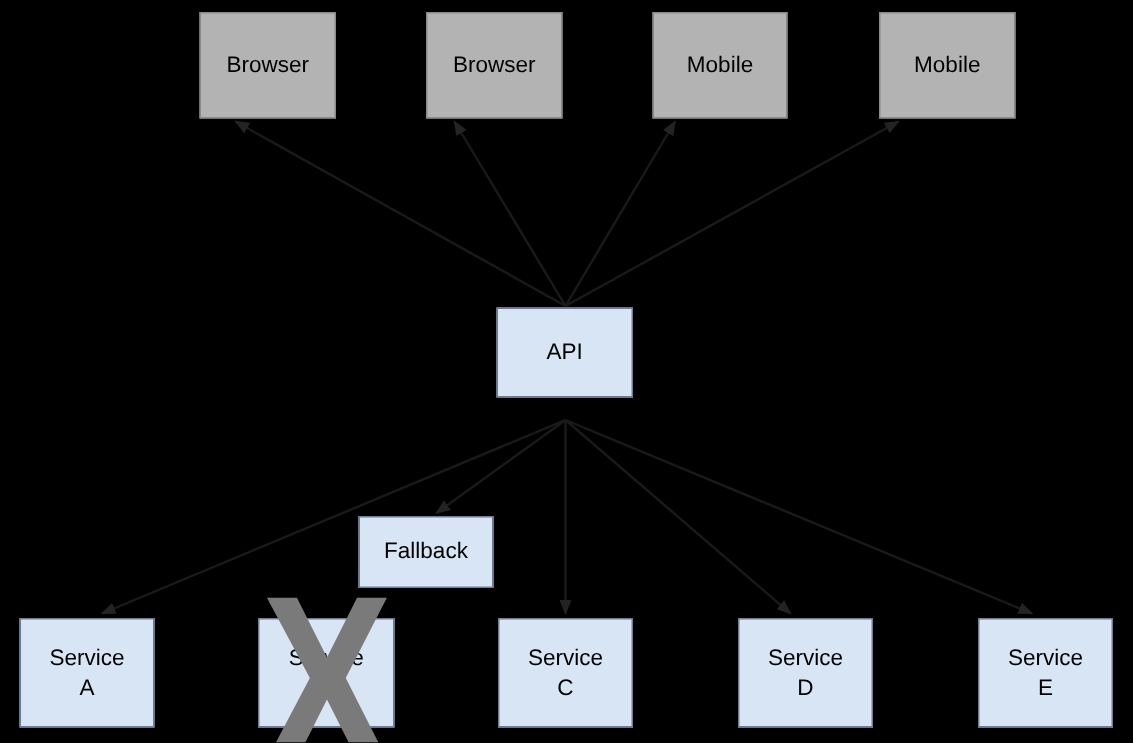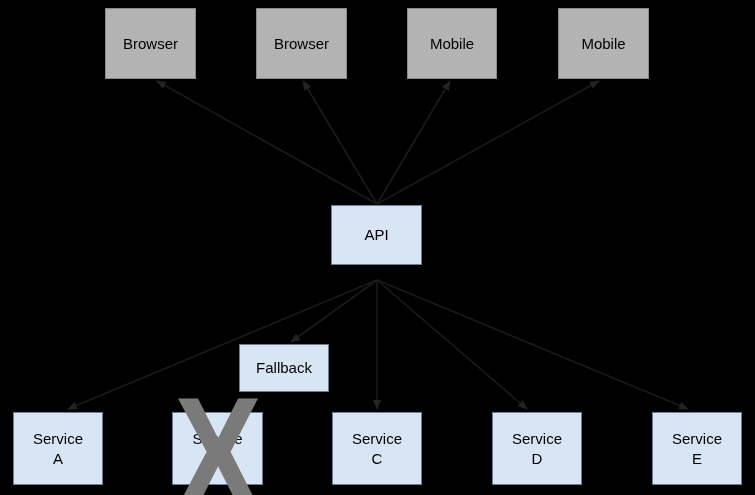--- a/index.html
+++ b/index.html
@@ -40,20 +40,21 @@
     justify-content: center;
     text-align: center;
     font-size: 15px;
     line-height: 20px;
     color: var(--label, #000);
     box-sizing: border-box;
   }
   .node.client {
     background: var(--client-fill, #b3b3b3);
     border: 1px solid var(--client-border, #8a8a8a);
+    margin-left: 28px;
   }
   .node.service {
     background: var(--service-fill, #d7e5f4);
     border: 1px solid var(--service-border, #6b7e93);
   }
   .cross {
     position: absolute;
     z-index: 3;
     left: 160px;
     top: 373px;

